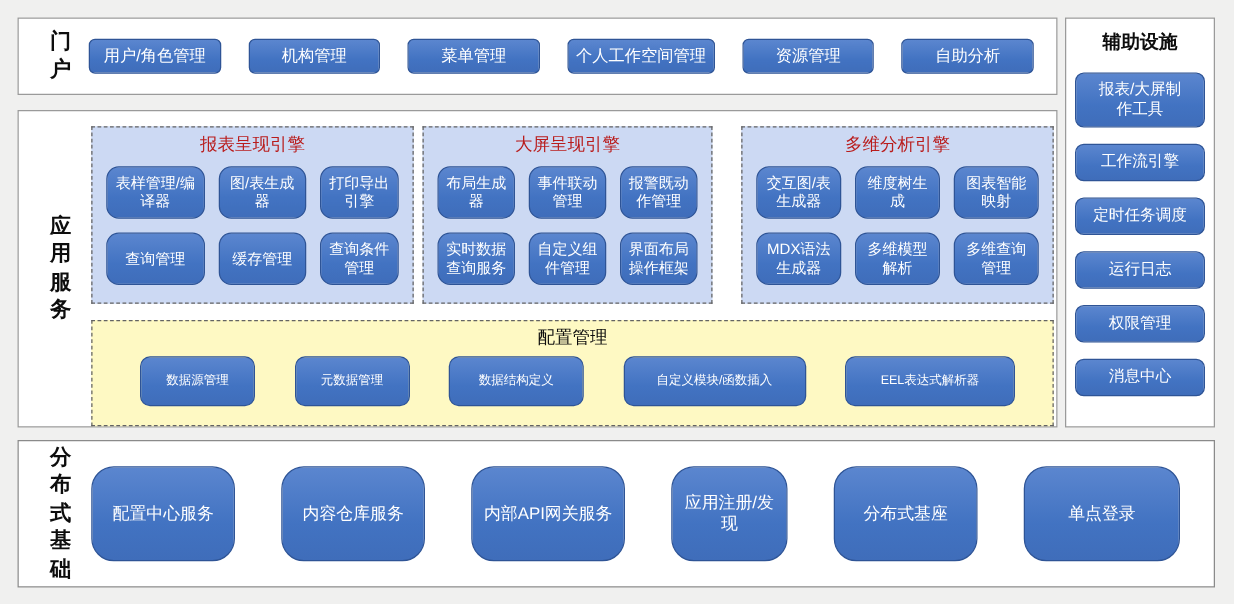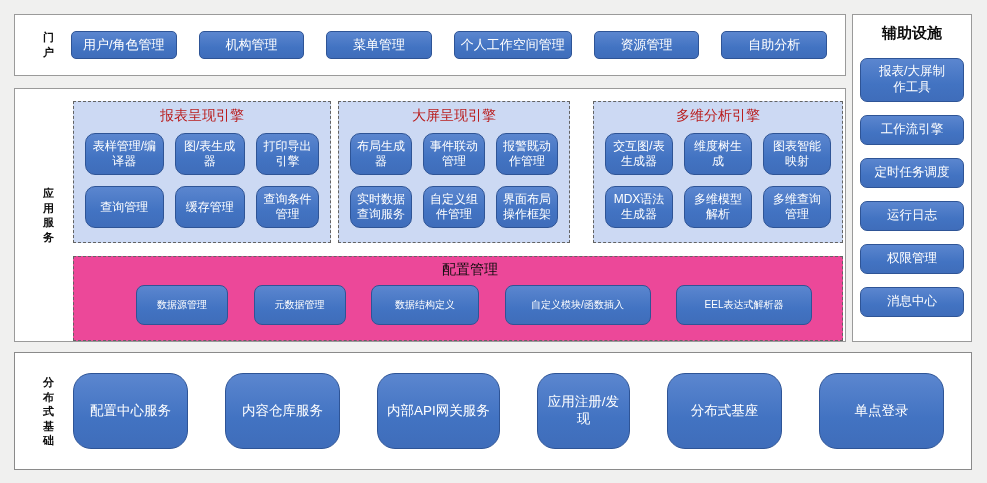--- a/index.html
+++ b/index.html
@@ -13,21 +13,21 @@
     position:absolute;background:#ffffff;border:1px solid #9a9a9a;
     box-sizing:border-box;
   }
   .portal-box{left:14px;top:14px;width:832px;height:62px;}
   .aux-box{left:852px;top:14px;width:120px;height:328px;}
   .app-box{left:14px;top:88px;width:832px;height:254px;}
   .dist-box{left:14px;top:352px;width:958px;height:118px;border-color:#8a8a8a;}
 
   .vlabel{
     position:absolute;left:24px;top:50%;transform:translateY(-50%);
-    width:19px;font-weight:bold;font-size:11px;line-height:1.32;
+    width:19px;font-weight:bold;font-size:17px;line-height:1.32;
     word-break:break-all;text-align:center;color:#0d0d0d;
   }
 
   .btn{
     background:linear-gradient(180deg,#5b86cf 0%,#4273c2 60%,#3f6dba 100%);
     border:1px solid #2e5496;color:#ffffff;
     display:flex;align-items:center;justify-content:center;text-align:center;
     box-sizing:border-box;line-height:1.25;
   }
 
@@ -63,21 +63,21 @@
   .panel-grid{
     display:grid;grid-template-columns:1.12fr 1fr 0.9fr;
     gap:11px;padding:8px 11px 0 11px;
   }
   .panel.p2 .panel-grid,.panel.p3 .panel-grid{grid-template-columns:1fr 1fr 1fr;}
   .engine-btn{height:42px;border-radius:10px;font-size:12px;padding:2px 4px;border-width:1.5px;}
 
   
   .config-panel{
     position:absolute;left:58px;top:167px;width:770px;height:85px;
-    background:#ec4899;border:1.5px dashed #636363;box-sizing:border-box;padding-left:24px;
+    background:#fef9c3;border:1.5px dashed #636363;box-sizing:border-box;
   }
   .config-title{text-align:center;font-size:14px;padding-top:4px;color:#0d0d0d;}
   .config-row{
     display:flex;justify-content:space-between;align-items:flex-start;
     padding:6px 30px 0 38px;
   }
   .config-btn{height:40px;border-radius:8px;font-size:10px;padding:2px 8px;}
   .cw1{width:92px;}.cw2{width:92px;}.cw3{width:108px;}.cw4{width:146px;}.cw5{width:136px;}
 
   

